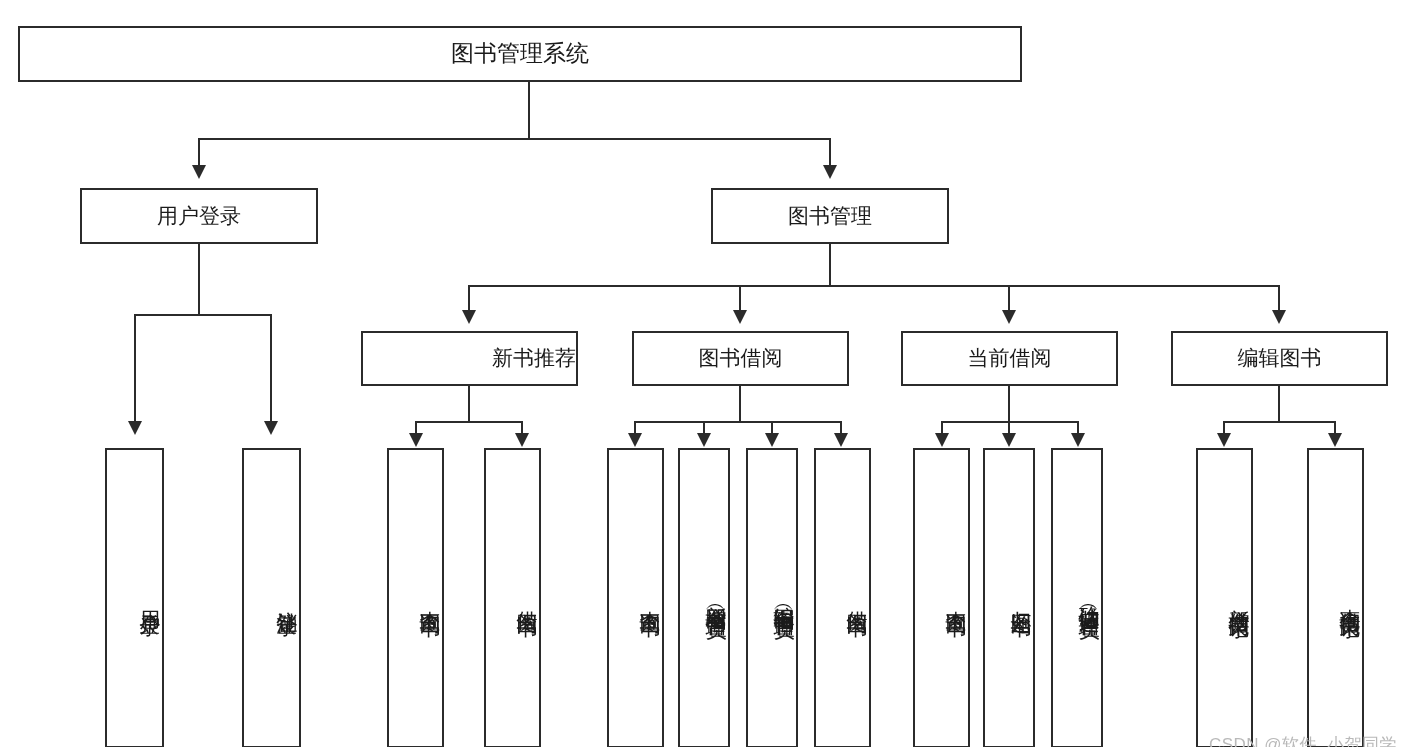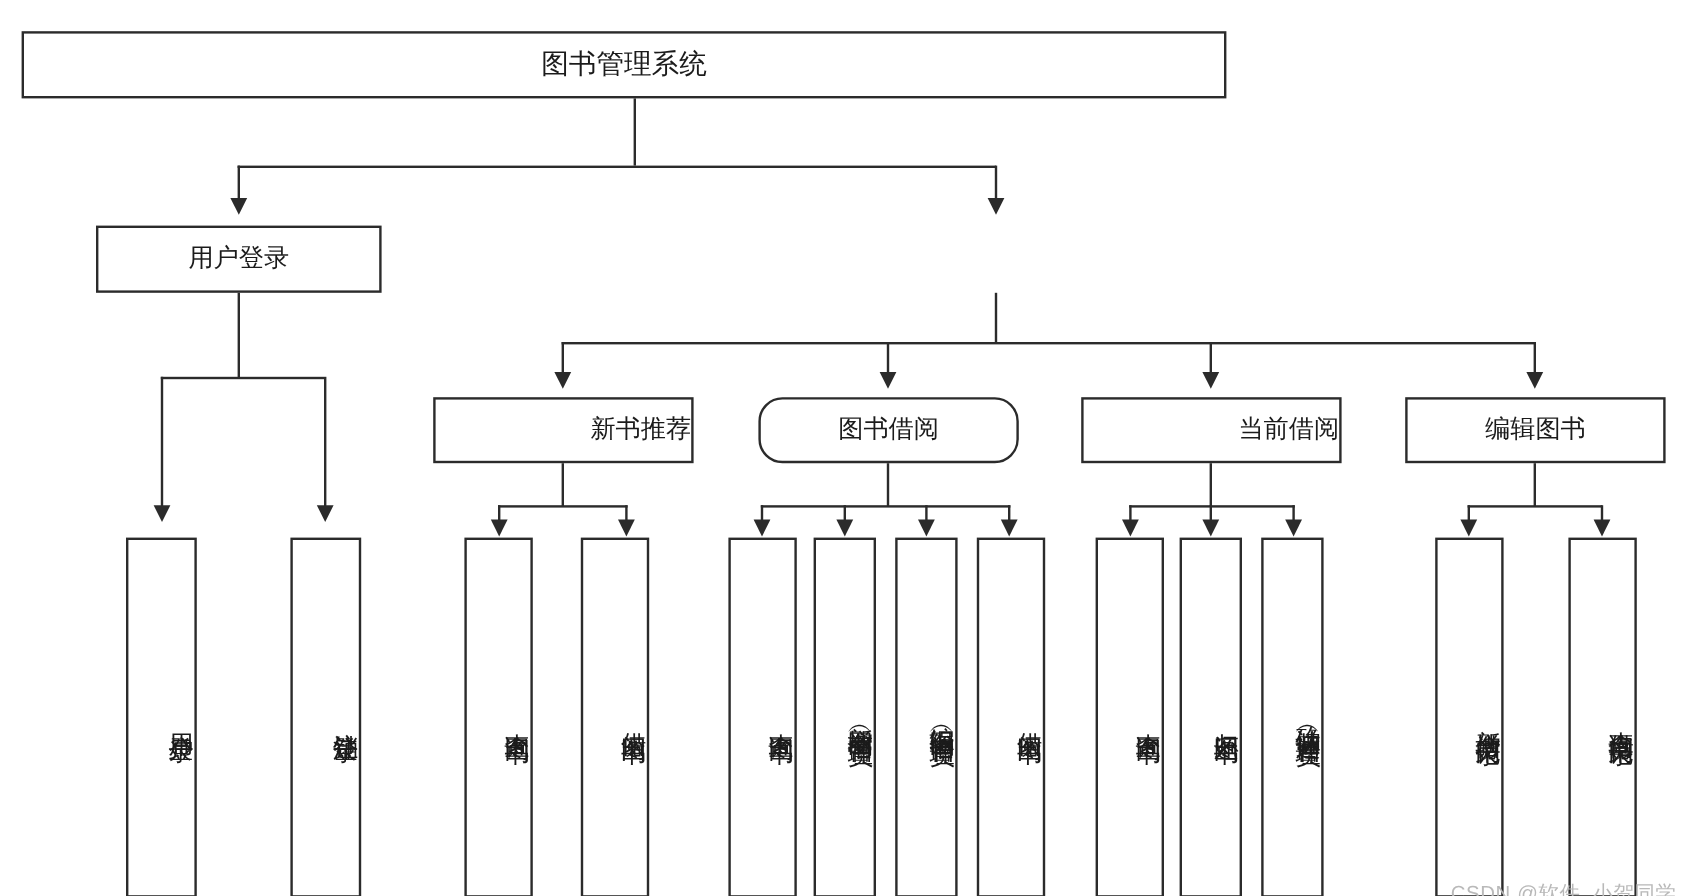--- a/index.html
+++ b/index.html
@@ -94,20 +94,23 @@
 
   <div class="edge-v" style="left:198px; top:125px; height:30px;"></div>
   <div class="arrow" style="left:192px; top:152px;"></div>
   <div class="edge-v" style="left:829px; top:125px; height:30px;"></div>
   <div class="arrow" style="left:823px; top:152px;"></div>
 
   <div class="node level2" style="left:80px; top:175px; width:238px; height:56px;">
     <span>用户登录</span>
   </div>
 
+  <div class="node level2" style="left:711px; top:175px; width:238px; height:56px;">
+    <span>图书管理</span>
+  </div>
 
   <div class="edge-v" style="left:198px; top:231px; height:71px;"></div>
   <div class="edge-h" style="left:134px; top:301px; width:136px;"></div>
   <div class="edge-v" style="left:134px; top:301px; height:110px;"></div>
   <div class="arrow" style="left:128px; top:408px;"></div>
   <div class="edge-v" style="left:270px; top:301px; height:110px;"></div>
   <div class="arrow" style="left:264px; top:408px;"></div>
 
   <div class="edge-v" style="left:829px; top:231px; height:42px;"></div>
   <div class="edge-h" style="left:468px; top:272px; width:812px;"></div>
@@ -116,24 +119,24 @@
   <div class="edge-v" style="left:739px; top:272px; height:28px;"></div>
   <div class="arrow" style="left:733px; top:297px;"></div>
   <div class="edge-v" style="left:1008px; top:272px; height:28px;"></div>
   <div class="arrow" style="left:1002px; top:297px;"></div>
   <div class="edge-v" style="left:1278px; top:272px; height:28px;"></div>
   <div class="arrow" style="left:1272px; top:297px;"></div>
 
   <div class="node level3" style="left:361px; top:318px; width:217px; height:55px;justify-content:flex-end;">
     <span>新书推荐</span>
   </div>
-  <div class="node level3" style="left:632px; top:318px; width:217px; height:55px;border-radius:20px;">
+  <div class="node level3" style="left:632px; top:318px; width:217px; height:55px;">
     <span>图书借阅</span>
   </div>
-  <div class="node level3" style="left:901px; top:318px; width:217px; height:55px;justify-content:flex-end;">
+  <div class="node level3" style="left:901px; top:318px; width:217px; height:55px;">
     <span>当前借阅</span>
   </div>
   <div class="node level3" style="left:1171px; top:318px; width:217px; height:55px;">
     <span>编辑图书</span>
   </div>
 
   <div class="edge-v" style="left:468px; top:373px; height:36px;"></div>
   <div class="edge-h" style="left:415px; top:408px; width:108px;"></div>
   <div class="edge-v" style="left:415px; top:408px; height:18px;"></div>
   <div class="arrow" style="left:409px; top:420px;"></div>

